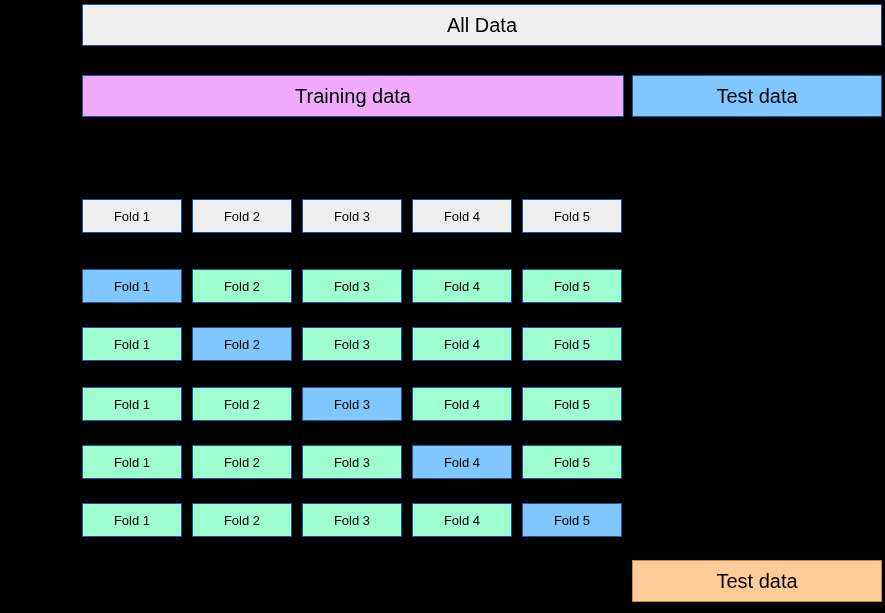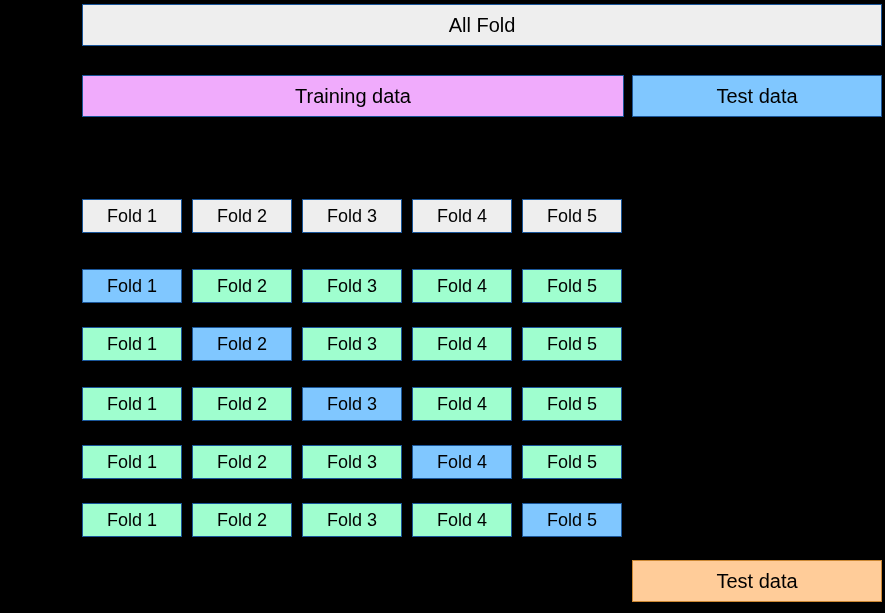--- a/index.html
+++ b/index.html
@@ -42,42 +42,42 @@
       left: 632px;
       top: 75px;
       width: 250px;
       height: 42px;
     }
     .fold-label {
       position: absolute;
       display: flex;
       align-items: center;
       justify-content: center;
-      font-size: 18px;
+      font-size: 13px;
       color: #000;
       border: 1px solid #1a5599;
       width: 100px;
       height: 34px;
     }
     .fold-gray { background: #eeeeee; }
     .fold-blue { background: #80c7ff; }
     .fold-green { background: #9ffecf; }
     .test-data-bottom {
       background: #ffcc99;
       left: 632px;
       top: 560px;
       width: 250px;
       height: 42px;
       border: 1px solid #cc8833;
     }
   </style>
 </head>
 <body>
 
-<div class="block all-data">All Fold</div>
+<div class="block all-data">All Data</div>
 
 <div class="block training-data">Training data</div>
 <div class="block test-data-top">Test data</div>
 
 <div class="fold-label fold-gray" style="left:82px; top:199px;">Fold 1</div>
 <div class="fold-label fold-gray" style="left:192px; top:199px;">Fold 2</div>
 <div class="fold-label fold-gray" style="left:302px; top:199px;">Fold 3</div>
 <div class="fold-label fold-gray" style="left:412px; top:199px;">Fold 4</div>
 <div class="fold-label fold-gray" style="left:522px; top:199px;">Fold 5</div>
 

